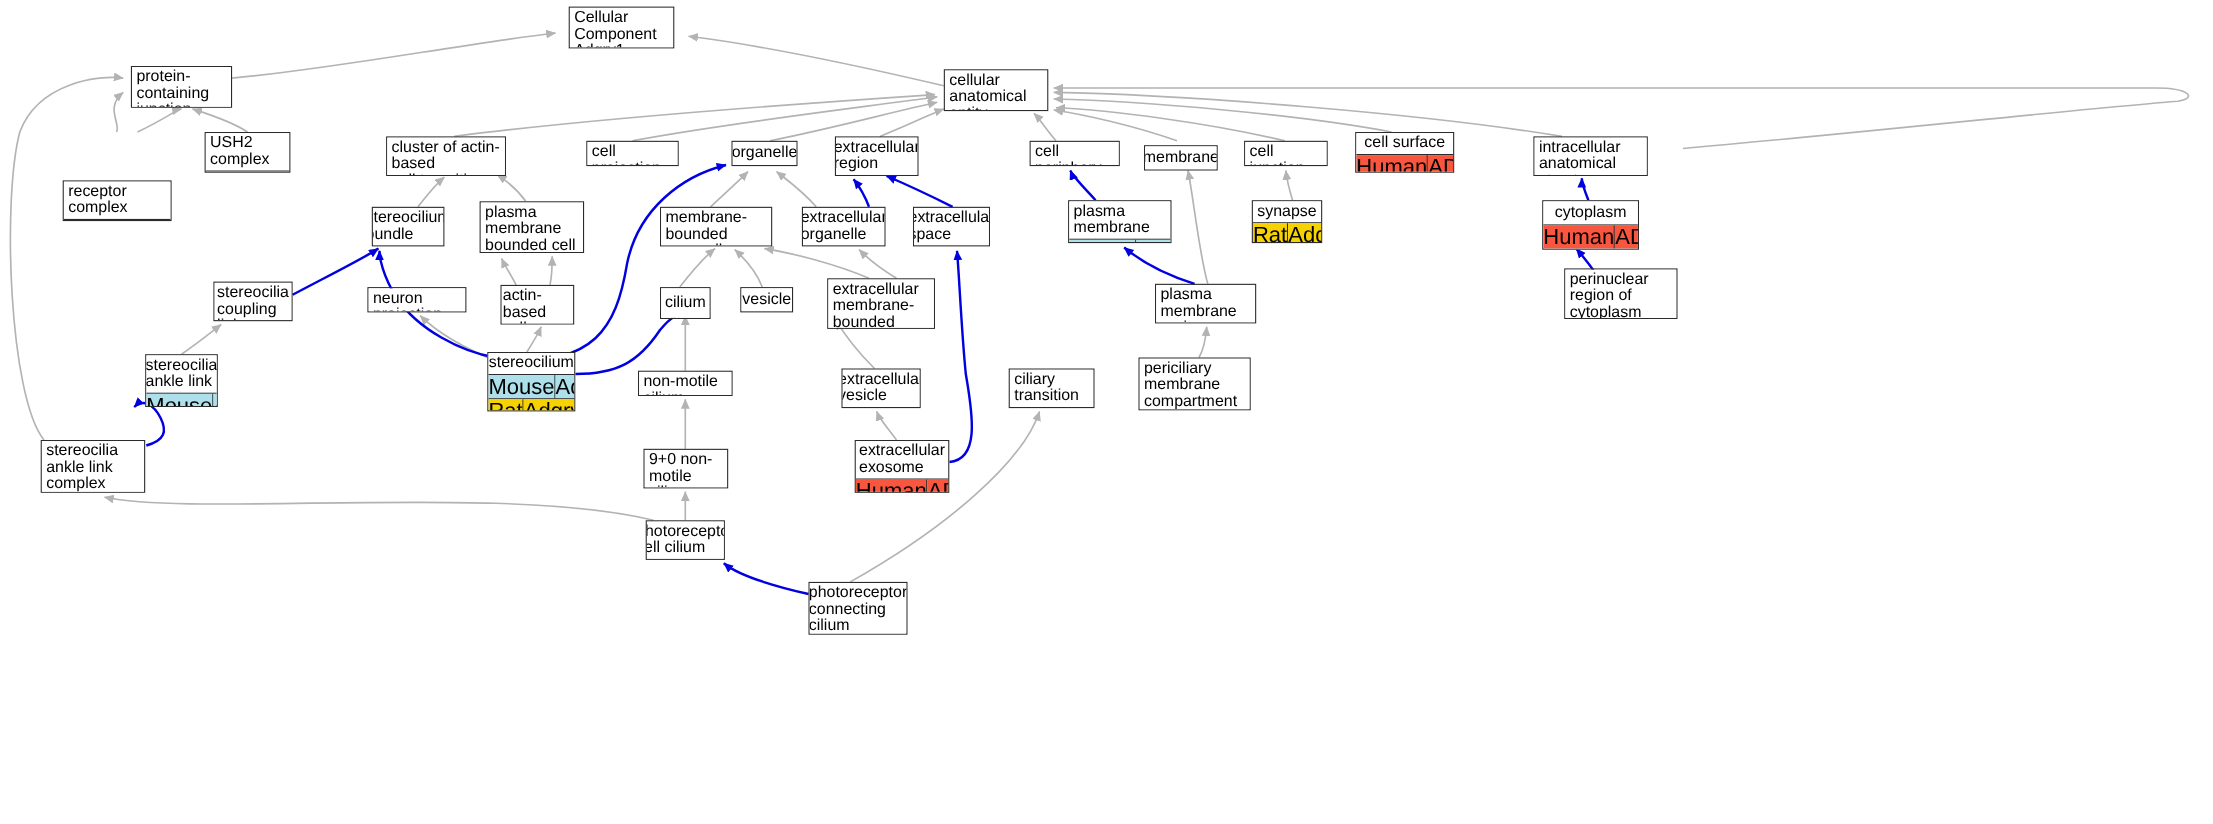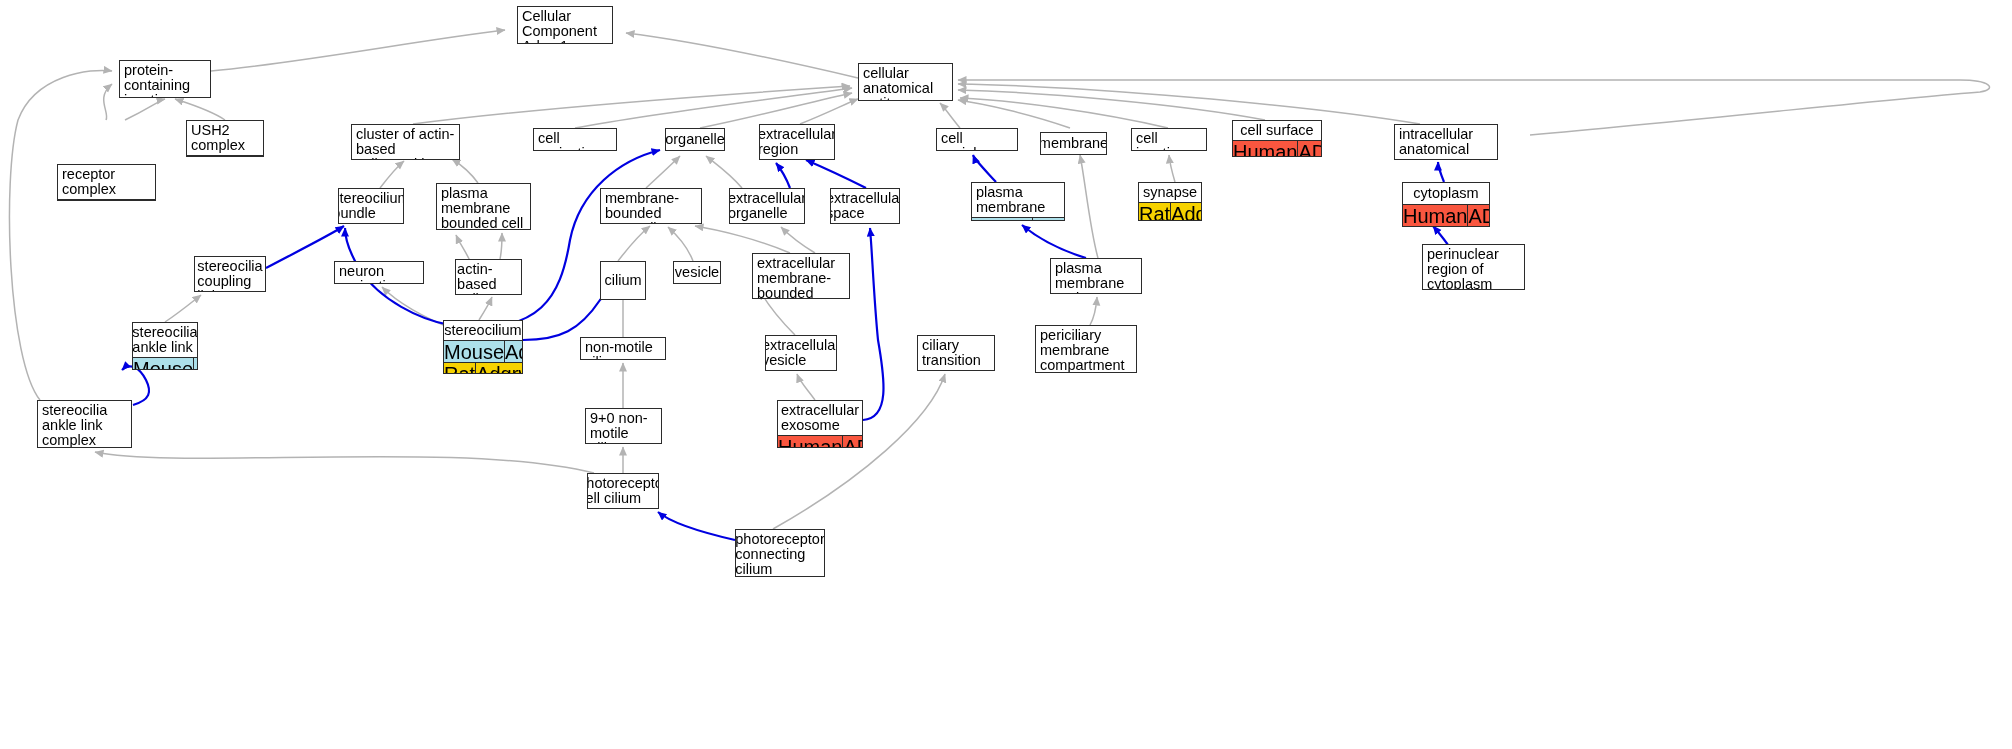--- a/index.html
+++ b/index.html
@@ -258,21 +258,21 @@
         <div class="node-title">stereocilia
 coupling link</div>
       </div>
       <div class="node" style="left: 334px; top: 261px; width: 90px; height: 23px;">
         <div class="node-title">neuron projection</div>
       </div>
       <div class="node" style="left: 455px; top: 259px; width: 67px; height: 36px;">
         <div class="node-title">actin-based
 cell projection</div>
       </div>
-      <div class="node" style="left: 600px; top: 261px; width: 46px; height: 39px;">
+      <div class="node" style="left: 600px; top: 261px; width: 46px; height: 29px;">
         <div class="node-title">cilium</div>
       </div>
       <div class="node" style="left: 673px; top: 261px; width: 48px; height: 23px;">
         <div class="node-title">vesicle</div>
       </div>
       <div class="node" style="left: 752px; top: 253px; width: 98px; height: 46px;">
         <div class="node-title">extracellular
 membrane-bounded
 organelle</div>
       </div>

